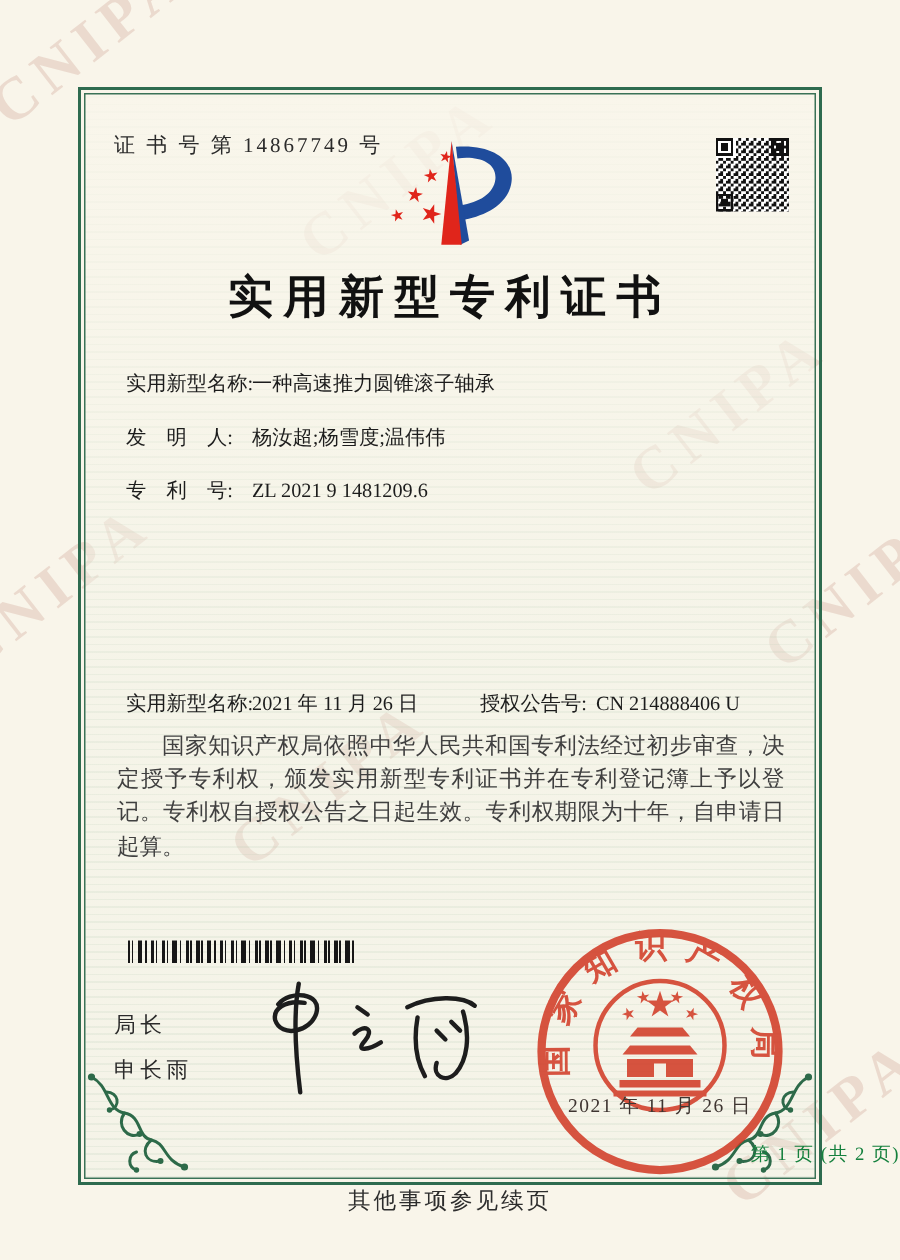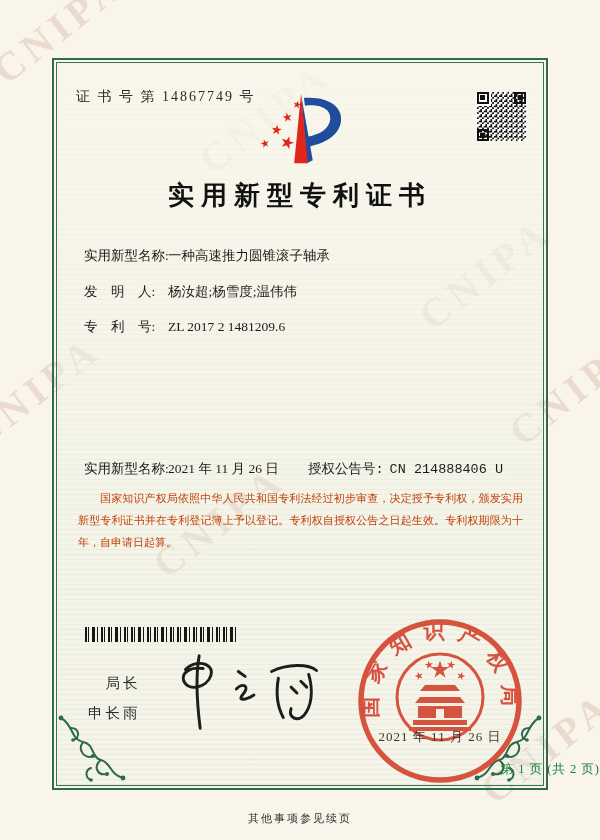--- a/index.html
+++ b/index.html
@@ -21,54 +21,54 @@
 
   .flourish{position:absolute;width:74px;height:74px;}
   .flourish.bl{left:57px;top:710px;transform:scaleX(-1);}
   .flourish.br{left:469px;top:710px;}
 
   .cert-no{position:absolute;left:76px;top:88px;font-size:14px;letter-spacing:2px;color:#2a2a2a;}
   .logo{position:absolute;left:252px;top:92px;width:100px;height:78px;}
   .qr{position:absolute;left:477px;top:92px;width:49px;height:49px;}
 
   .title{position:absolute;left:0;right:0;top:178px;text-align:center;
-         font-size:26px;font-weight:bold;letter-spacing:7px;color:#111;}
+         font-size:30px;font-weight:bold;letter-spacing:7px;color:#111;}
 
   .row{position:absolute;left:84px;width:448px;font-size:13.5px;color:#1c1c1c;white-space:nowrap;}
   .row .lbl{display:inline-block;width:84px;}
   .row .val{margin-left:0px;}
-  .pair2{position:absolute;left:224px;top:0;font-family:Liberation Mono, monospace;}
+  .pair2{position:absolute;left:236px;top:0;}
   .pair2 .lbl2{margin-right:6px;}
 
   .body-text{position:absolute;left:78px;top:487px;width:445px;
-             font-size:11px;line-height:22.2px;color:#c2410c;text-align:justify;}
+             font-size:15px;line-height:22.2px;color:#404040;text-align:justify;}
   .body-text p{margin:0;text-indent:2em;}
 
   .barcode{position:absolute;left:85px;top:627px;width:153px;height:15px;
     background:repeating-linear-gradient(90deg,
       #161616 0 2px, transparent 2px 3px,
       #161616 3px 4px, transparent 4px 7px,
       #161616 7px 10px, transparent 10px 12px,
       #161616 12px 13px, transparent 13px 16px,
       #161616 16px 18px, transparent 18px 19px,
       #161616 19px 20px, transparent 20px 23px);}
 
-  .sig-block{position:absolute;left:88px;top:674px;font-size:14.5px;color:#2b2b2b;
-             font-family:"Liberation Sans","DejaVu Sans",sans-serif;letter-spacing:3px;text-align:right;}
+  .sig-block{position:absolute;left:76px;top:674px;font-size:14.5px;color:#2b2b2b;
+             font-family:"Liberation Sans","DejaVu Sans",sans-serif;letter-spacing:3px;}
   .sig-block .line2{margin-top:11px;}
   .signature{position:absolute;left:158px;top:648px;width:185px;height:88px;}
 
   .seal{position:absolute;left:352px;top:613px;width:176px;height:176px;opacity:0.94;}
   .seal-date{position:absolute;left:352px;top:728px;width:176px;text-align:center;
              font-size:13px;color:#3e3531;letter-spacing:1px;z-index:5;}
 
   .page-num{position:absolute;left:0;right:0;top:761px;text-align:right;
             font-size:12.5px;color:#15803d;letter-spacing:1px;}
-  .note{position:absolute;left:0;right:0;top:811px;text-align:center;
-        font-size:11px;color:#2d2d2d;letter-spacing:2px;}
+  .note{position:absolute;left:0;right:0;top:791px;text-align:center;
+        font-size:15px;color:#2d2d2d;letter-spacing:2px;}
 </style>
 </head>
 <body>
 
 <div class="page">
 
   <span class="wm" style="left:-18px;top:4px;">CNIPA</span>
   <span class="wm" style="left:188px;top:94px;">CNIPA</span>
   <span class="wm" style="left:408px;top:250px;">CNIPA</span>
   <span class="wm" style="left:-42px;top:368px;">CNIPA</span>
@@ -157,21 +157,21 @@
 
   <div class="title">实用新型专利证书</div>
 
   <div class="row" style="top:247px;">
     <span class="lbl">实用新型名称:</span><span class="val">一种高速推力圆锥滚子轴承</span>
   </div>
   <div class="row" style="top:283px;">
     <span class="lbl">发　明　人:</span><span class="val">杨汝超;杨雪度;温伟伟</span>
   </div>
   <div class="row" style="top:318px;">
-    <span class="lbl">专　利　号:</span><span class="val">ZL 2017 2 1481209.6</span>
+    <span class="lbl">专　利　号:</span><span class="val">ZL 2021 9 1481209.6</span>
   </div>
   <div class="row" style="top:460px;">
     <span class="lbl">实用新型名称:</span><span class="val">2021 年 11 月 26 日</span>
     <span class="pair2">
       <span class="lbl2">授权公告号:</span><span>CN 214888406 U</span>
     </span>
   </div>
 
   <div class="body-text">
     <p>国家知识产权局依照中华人民共和国专利法经过初步审查，决定授予专利权，颁发实用新型专利证书并在专利登记簿上予以登记。专利权自授权公告之日起生效。专利权期限为十年，自申请日起算。</p>

